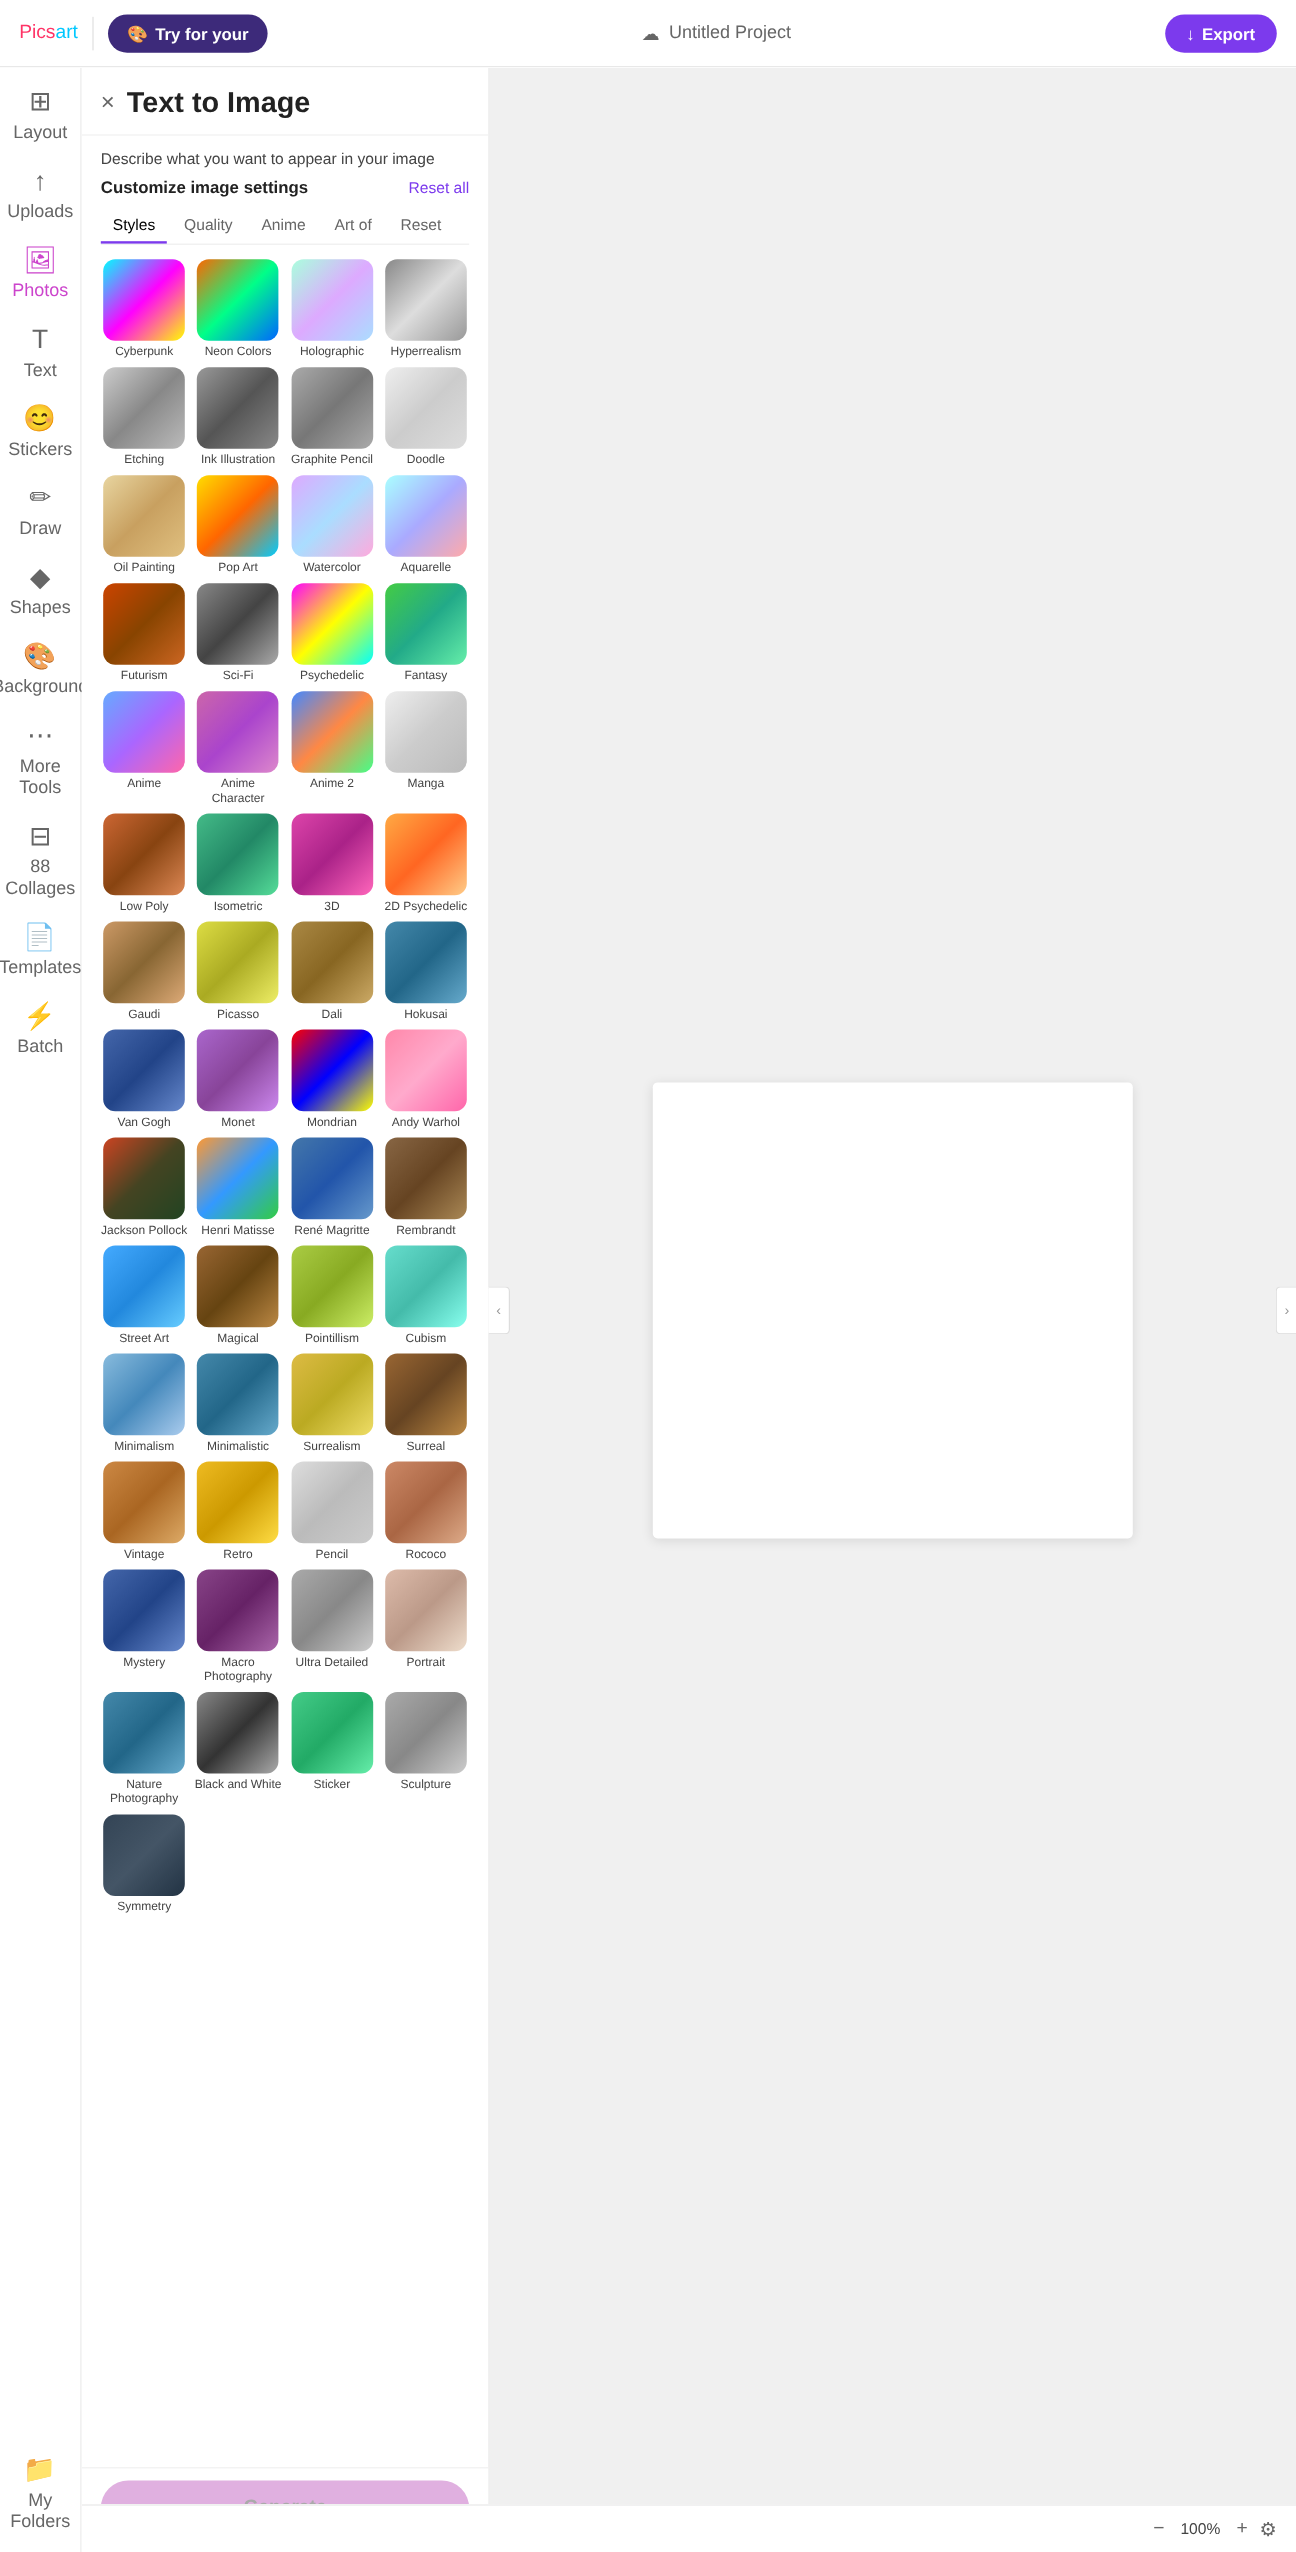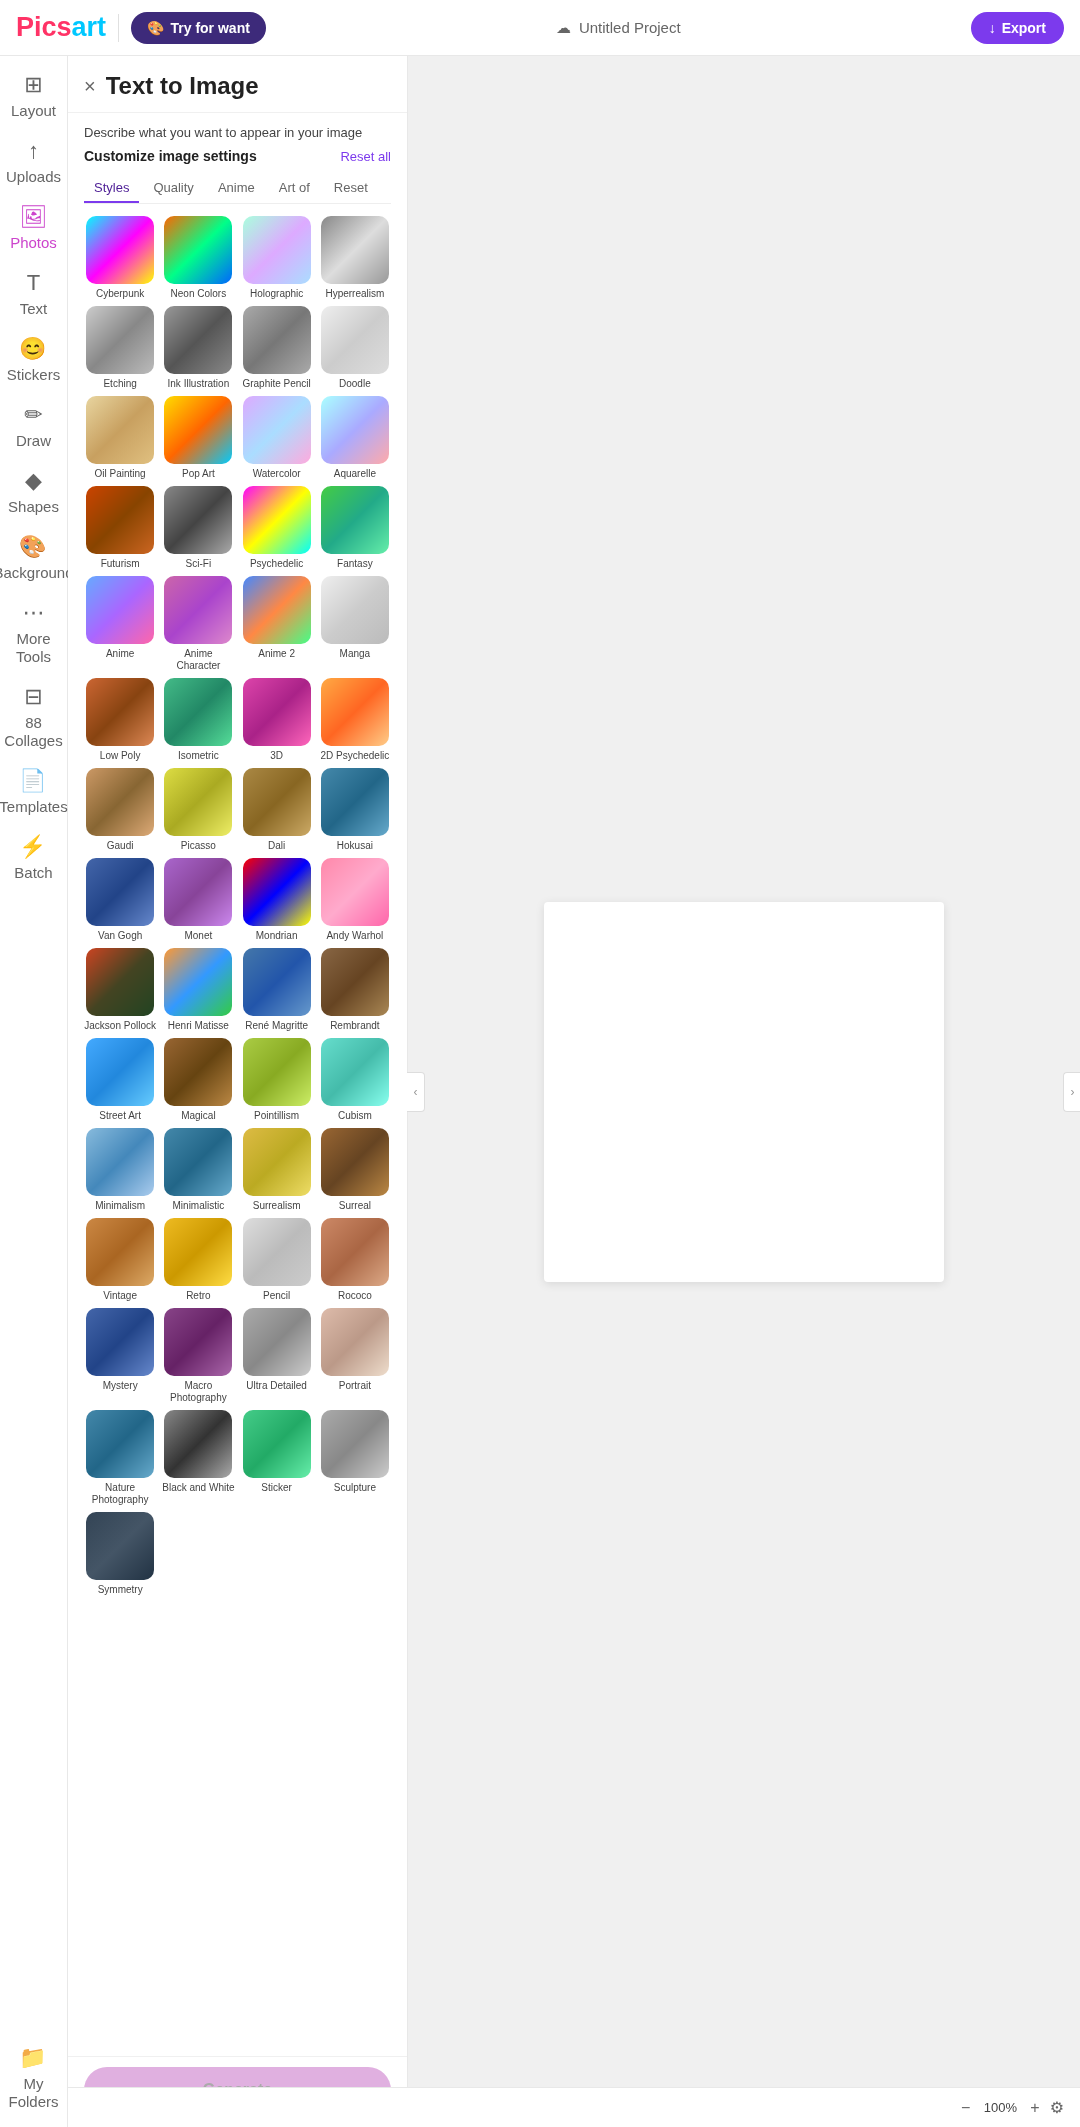--- a/index.html
+++ b/index.html
@@ -6,21 +6,21 @@
     body { font-family: -apple-system, BlinkMacSystemFont, 'Segoe UI', sans-serif; background: #f0f0f0; display: flex; height: 100vh; overflow: hidden; width: 1080px; min-height: 2127px; }
 
     
     .topbar {
       position: fixed; top: 0; left: 0; right: 0; height: 56px;
       background: white; display: flex; align-items: center; justify-content: space-between;
       z-index: 100; border-bottom: 1px solid #e8e8e8; padding: 0 16px;
     }
     .topbar-left { display: flex; align-items: center; gap: 12px; }
     .logo { display: flex; align-items: center; }
-    .logo-text { font-size: 27px; font-weight: 700; color: #ff3366; }
+    .logo-text { font-size: 16px; font-weight: 400; color: #ff3366; }
     .logo-art { color: #00c8ff; }
     .divider-v { width: 1px; height: 28px; background: #e0e0e0; }
     .try-btn {
       background: #3d2a7a; color: white; border: none; border-radius: 20px;
       padding: 8px 16px; font-size: 14px; font-weight: 600; cursor: pointer;
       display: flex; align-items: center; gap: 6px;
     }
     .topbar-center { display: flex; align-items: center; gap: 8px; color: #666; font-size: 15px; }
     .topbar-right {}
     .export-btn {
@@ -76,21 +76,21 @@
 
     .customize-header { display: flex; justify-content: space-between; align-items: center; margin-bottom: 10px; }
     .customize-title { font-size: 14px; font-weight: 600; color: #222; }
     .reset-all { font-size: 13px; color: #7c3aed; cursor: pointer; }
 
     .tabs { display: flex; gap: 4px; margin-bottom: 12px; border-bottom: 1px solid #eee; padding-bottom: 0; }
     .tab {
       padding: 6px 10px; font-size: 13px; cursor: pointer; border-bottom: 2px solid transparent;
       color: #666; font-weight: 500;
     }
-    .tab.active { color: #4c1d95; border-bottom-color: #7c3aed; }
+    .tab.active { color: #000000; border-bottom-color: #7c3aed; }
 
     .styles-grid { display: grid; grid-template-columns: repeat(4, 1fr); gap: 6px; padding-bottom: 20px; }
     .style-item { display: flex; flex-direction: column; align-items: center; gap: 4px; cursor: pointer; }
     .style-thumb {
       width: 68px; height: 68px; border-radius: 10px; overflow: hidden;
       background: #ddd; display: flex; align-items: center; justify-content: center;
     }
     .style-name { font-size: 10px; color: #444; text-align: center; line-height: 1.2; }
 
     
@@ -202,21 +202,21 @@
 <body>
 
 <div class="topbar">
   <div class="topbar-left">
     <div class="logo">
       <span class="logo-text">Pics<span class="logo-art">art</span></span>
     </div>
     <div class="divider-v"></div>
     <button class="try-btn">
       <span>🎨</span>
-      <span>Try for want</span>
+      <span>Try for your</span>
     </button>
   </div>
   <div class="topbar-center">
     <span>☁</span>
     <span>Untitled Project</span>
   </div>
   <div class="topbar-right">
     <button class="export-btn">
       <span>↓</span>
       <span>Export</span>

